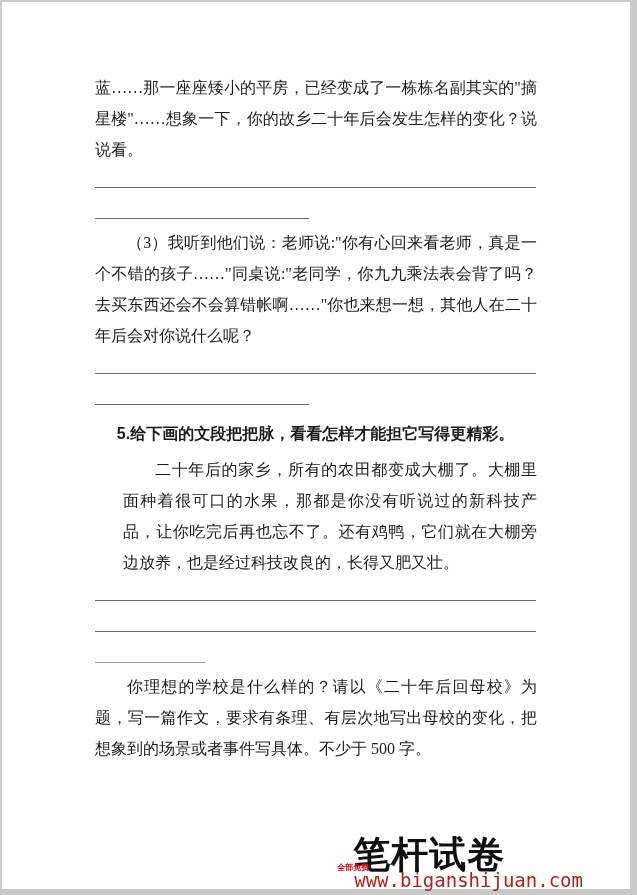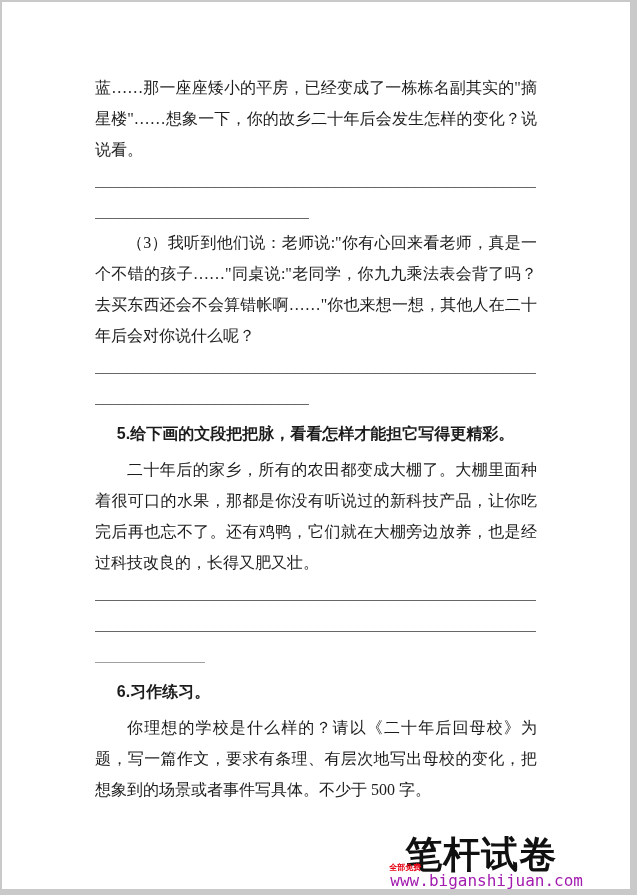--- a/index.html
+++ b/index.html
@@ -19,21 +19,21 @@
     position:absolute;
     left:93px;top:70px;
     width:442px;
     color:#1c1c1c;
     font-size:16px;
     line-height:31px;
     text-align:justify;
   }
   .para{margin:0;text-indent:2em;}
   .para.noindent{text-indent:0;}
-  .sans{font-family:"Liberation Sans", sans-serif;}
+  .sans{font-family:"Liberation Sans", sans-serif;margin-left:28px;}
   .heading{
     font-family:"Liberation Sans", sans-serif;
     font-weight:bold;
     margin:5px;
     padding-left:1.05em;
     line-height:31px;
   }
   .blank{
     height:31px;
     line-height:31px;
@@ -65,24 +65,25 @@
     left:-1px;bottom:17px;
     font-family:"Liberation Sans", sans-serif;
     font-size:8px;
     font-weight:bold;
     color:#e60012;
     line-height:1;
     white-space:nowrap;
   }
   .url{
     font-family:"DejaVu Sans Mono", monospace;
-    font-size:16px;
+    font-size:19px;
     line-height:17px;
-    color:#a21caf;
+    color:#b91c1c;
     white-space:nowrap;
+    margin-left:16px;
   }
 </style>
 </head>
 <body>
 
 <div class="page">
 
   <div class="content">
 
     <p class="para noindent">蓝……那一座座矮小的平房，已经变成了一栋栋名副其实的"摘星楼"……想象一下，你的故乡二十年后会发生怎样的变化？说说看。</p>
@@ -101,21 +102,20 @@
 
     <p class="para sans">二十年后的家乡，所有的农田都变成大棚了。大棚里面种着很可口的水果，那都是你没有听说过的新科技产品，让你吃完后再也忘不了。还有鸡鸭，它们就在大棚旁边放养，也是经过科技改良的，长得又肥又壮。</p>
 
 
     <div class="blank full">____________________________________________________________</div>
 
     <div class="blank full">____________________________________________________________</div>
 
     <div class="blank short">_______________</div>
 
-    <p class="heading">6.习作练习。</p>
 
     <p class="para">你理想的学校是什么样的？请以《二十年后回母校》为题，写一篇作文，要求有条理、有层次地写出母校的变化，把想象到的场景或者事件写具体。不少于 500 字。</p>
 
   </div>
 
   <div class="logo">
     <span class="free">全部免费</span>
     <span class="brand">笔杆试卷</span>
     <div class="url">www.biganshijuan.com</div>
   </div>

